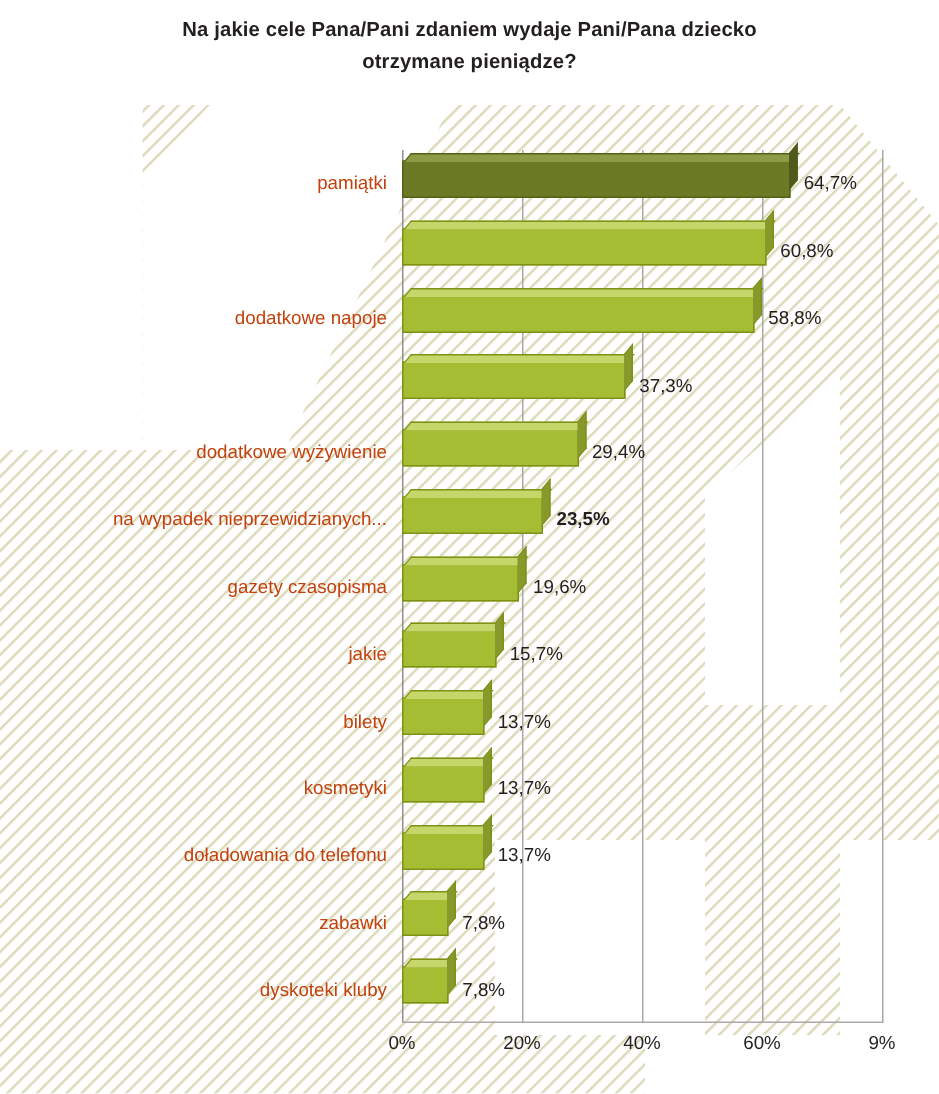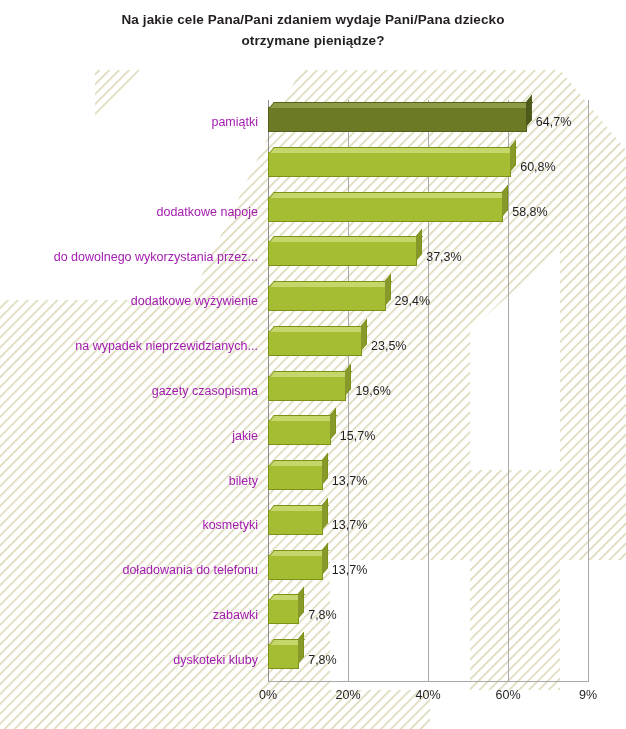--- a/index.html
+++ b/index.html
@@ -137,21 +137,21 @@
     color: #231f20;
     white-space: nowrap;
     top: 50%;
     transform: translateY(-50%);
   }
 
   .cat-label {
     position: absolute;
     right: 0;
     font-size: 12.5px;
-    color: #a21caf;
+    color: #c2410c;
     white-space: nowrap;
     text-align: right;
     top: 50%;
     transform: translateY(-50%);
   }
   .cat-wrap {
     position: absolute;
     left: 0;
     width: 258px;
     height: 44.8px;
@@ -237,23 +237,20 @@
       <div class="cat-wrap" style="top: 89.5385px; left: -268px;">
         <div class="cat-label">dodatkowe napoje</div>
       </div>
       <div class="bar-row" style="top: 89.5385px; width: 320px;">
         <div class="bar" style="width: 235.2px;">
           <div class="bar-top" style="width: 235.2px;"></div>
           <div class="bar-side"></div>
         </div>
         <div class="bar-label" style="left: 244.2px;">58,8%</div>
       </div>
-      <div class="cat-wrap" style="top: 134.308px; left: -268px;">
-        <div class="cat-label">do dowolnego wykorzystania przez...</div>
-      </div>
       <div class="bar-row" style="top: 134.308px; width: 320px;">
         <div class="bar" style="width: 149.2px;">
           <div class="bar-top" style="width: 149.2px;"></div>
           <div class="bar-side"></div>
         </div>
         <div class="bar-label" style="left: 158.2px;">37,3%</div>
       </div>
       <div class="cat-wrap" style="top: 179.077px; left: -268px;">
         <div class="cat-label">dodatkowe wyżywienie</div>
       </div>
@@ -265,21 +262,21 @@
         <div class="bar-label" style="left: 126.6px;">29,4%</div>
       </div>
       <div class="cat-wrap" style="top: 223.846px; left: -268px;">
         <div class="cat-label">na wypadek nieprzewidzianych...</div>
       </div>
       <div class="bar-row" style="top: 223.846px; width: 320px;">
         <div class="bar" style="width: 94px;">
           <div class="bar-top" style="width: 94px;"></div>
           <div class="bar-side"></div>
         </div>
-        <div class="bar-label" style="left: 103px;">23,5%</div>
+        <div class="bar-label" style="left: 103px; font-weight: bold;">23,5%</div>
       </div>
       <div class="cat-wrap" style="top: 268.615px; left: -268px;">
         <div class="cat-label">gazety czasopisma</div>
       </div>
       <div class="bar-row" style="top: 268.615px; width: 320px;">
         <div class="bar" style="width: 78.4px;">
           <div class="bar-top" style="width: 78.4px;"></div>
           <div class="bar-side"></div>
         </div>
         <div class="bar-label" style="left: 87.4px;">19,6%</div>

